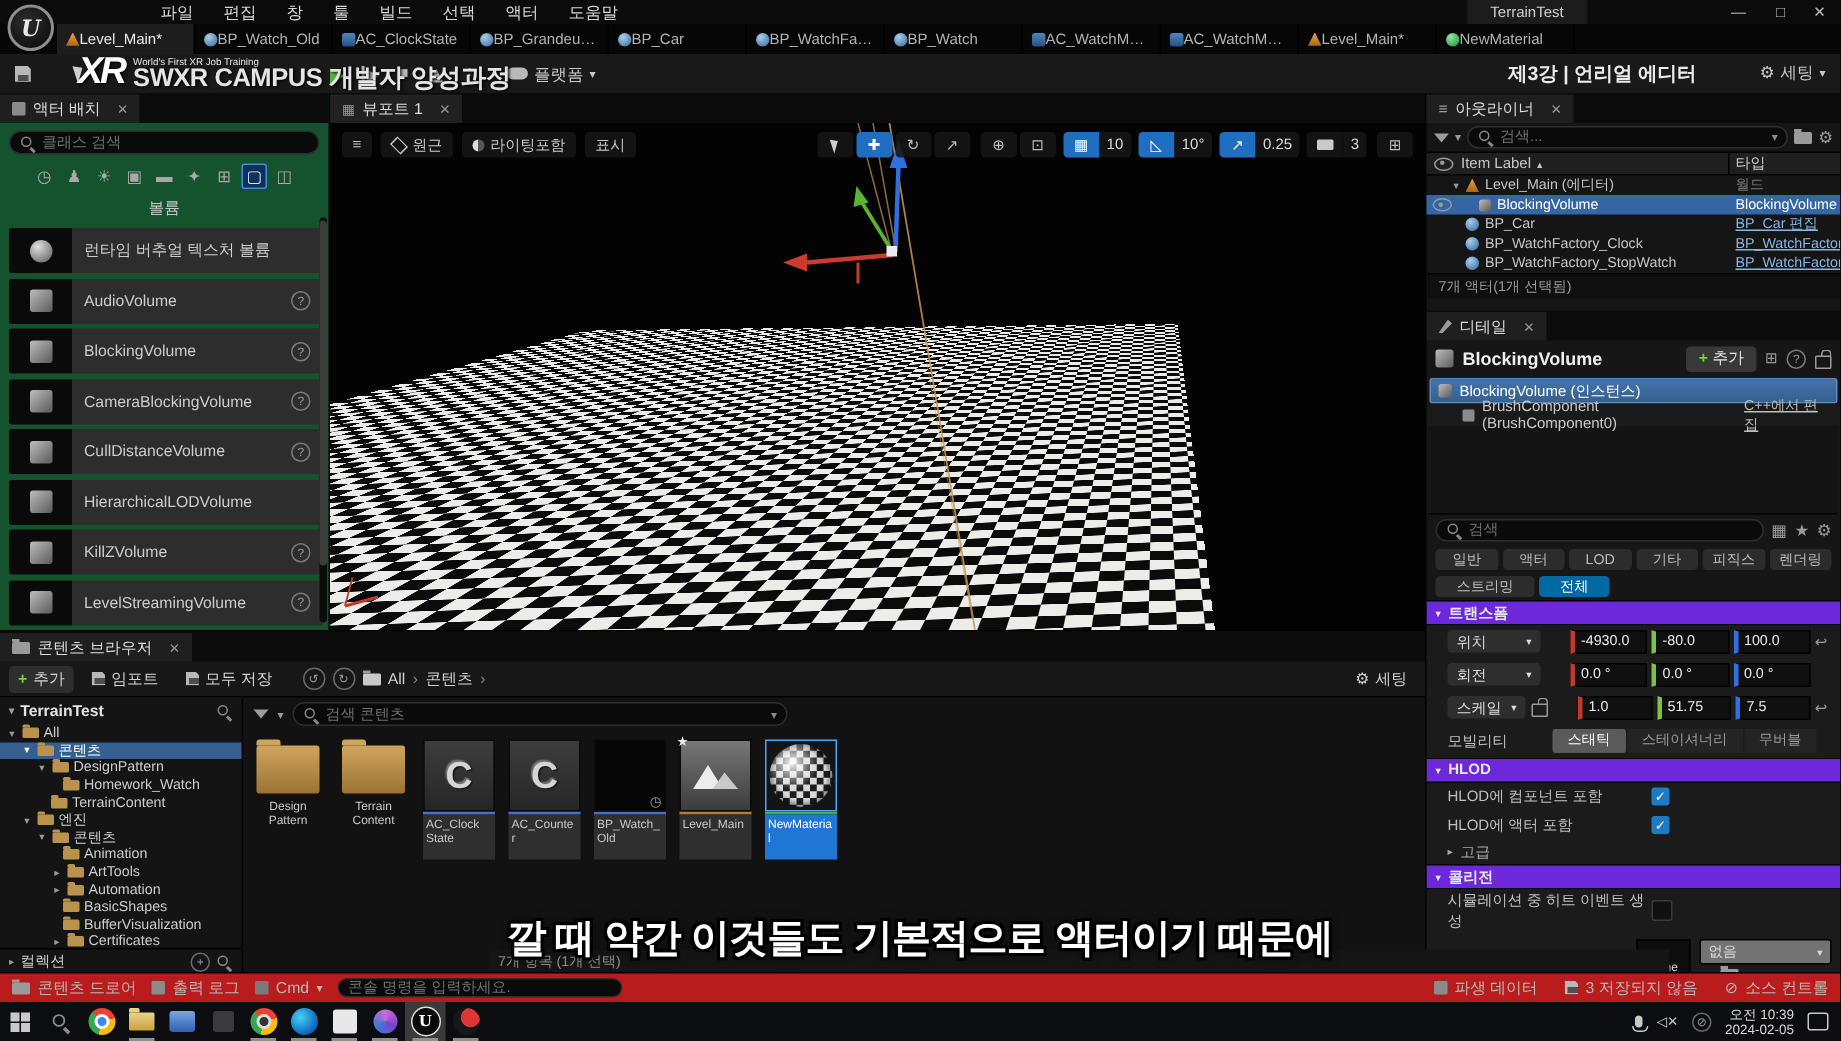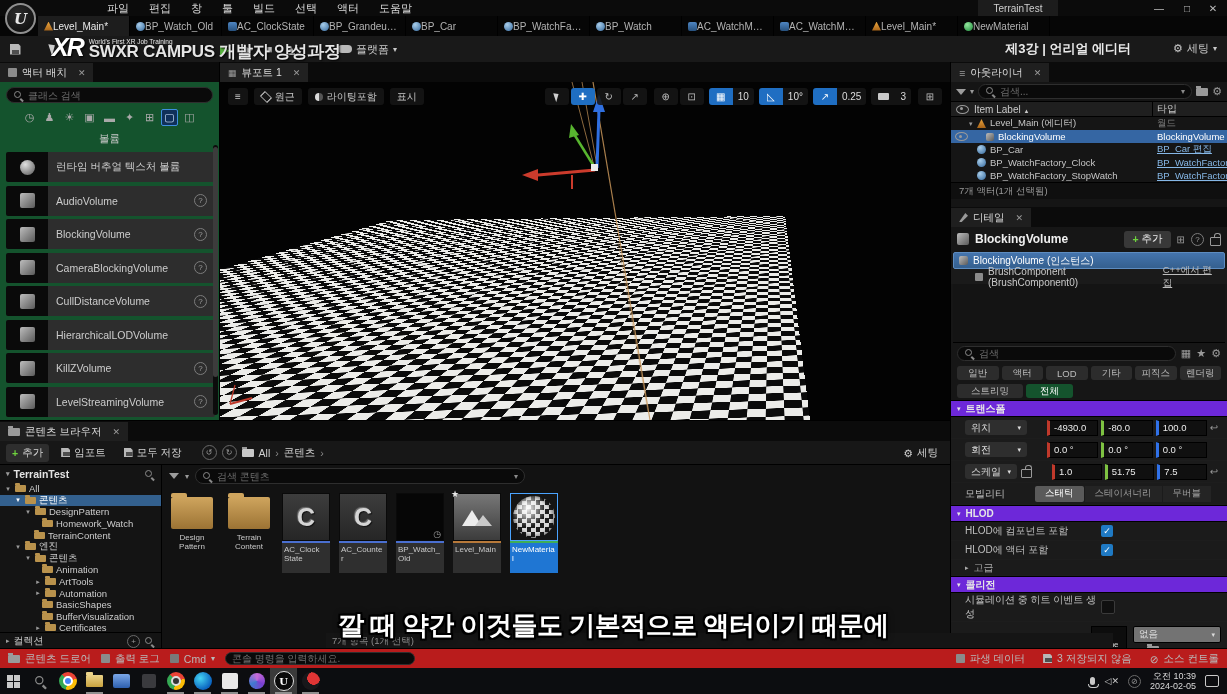--- a/index.html
+++ b/index.html
@@ -126,21 +126,21 @@
   .addbtn .plus{color:#6fd43e;font-weight:bold}
   .lockico{width:9px;height:7px;border:1px solid #9a9a9a;border-radius:1px;position:relative;margin-top:4px}
   .lockico::before{content:'';position:absolute;top:-5px;left:3px;width:5px;height:4px;border:1px solid #9a9a9a;border-bottom:none;border-radius:3px 3px 0 0}
   .inst-row{margin:1px 2px 0 2px;height:15px;background:linear-gradient(180deg,#4474ad,#35608f);border:1px solid #5d8cc0;border-radius:2px;display:flex;align-items:center;gap:5px;padding:0 5px;color:#fff;font-size:10px}
   .comp-row{height:15px;display:flex;align-items:center;gap:5px;padding:0 6px 0 24px;color:#c9c9c9;font-size:10px;background:#1a1a1a}
   .cpp-link{margin-left:auto;color:#bdbdbd;text-decoration:underline;font-size:9.5px}
   .det-gap{height:58px;background:#141414;border-bottom:1px solid #000;margin:0 2px}
   .det-search{display:flex;align-items:center;gap:5px;padding:3px 6px}
   .chiprow{display:flex;gap:3px;padding:2px 6px}
   .chip{flex:1;background:#2c2c2c;border-radius:3px;height:14px;display:flex;align-items:center;justify-content:center;color:#bdbdbd;font-size:9.5px}
-  .chip.on{background:#14532d;color:#fff}
+  .chip.on{background:#0369a1;color:#fff}
   .chip.fixed{flex:none;padding:0 14px}
   .sechead{height:15px;background:#6d28d9;border-top:1px solid #000;border-bottom:1px solid #000;display:flex;align-items:center;gap:5px;padding:0 6px;color:#e6e6e6;font-size:10px;font-weight:bold}
   .prow{display:flex;align-items:center;min-height:21px;padding:0 6px 0 14px;border-bottom:1px solid #1d1d1d;font-size:10px;color:#c0c0c0;background:#1b1b1b}
   .pill{background:#2e2e2e;border-radius:3px;height:15px;width:62px;display:flex;align-items:center;justify-content:space-between;padding:0 6px;box-sizing:border-box;color:#ddd;flex:none}
   .vals{display:flex;gap:3px;flex:1;margin-left:20px}
   .vbox{flex:1;height:14px;background:#101010;border:1px solid #000;display:flex;align-items:center;padding:0 4px;color:#ececec;font-size:9.5px;overflow:hidden;white-space:nowrap}
   .bx{border-left:3px solid #c0392b}.by{border-left:3px solid #7ec242}.bz{border-left:3px solid #3071e8}
   .resetico{width:14px;text-align:center;color:#9a9a9a;flex:none}
   .seg{display:flex;gap:1px;margin-left:8px}
   .segbtn{height:16px;padding:0 10px;display:flex;align-items:center;background:#242424;color:#9a9a9a;font-size:9.5px}

